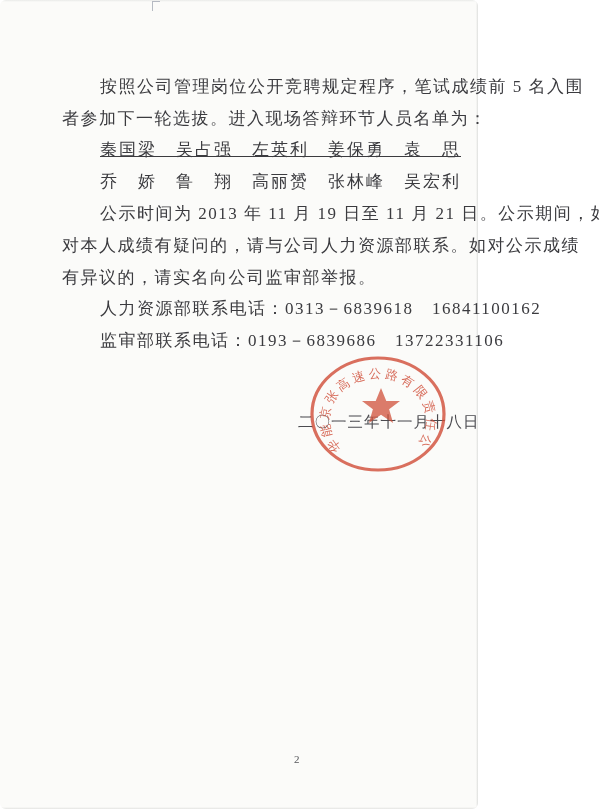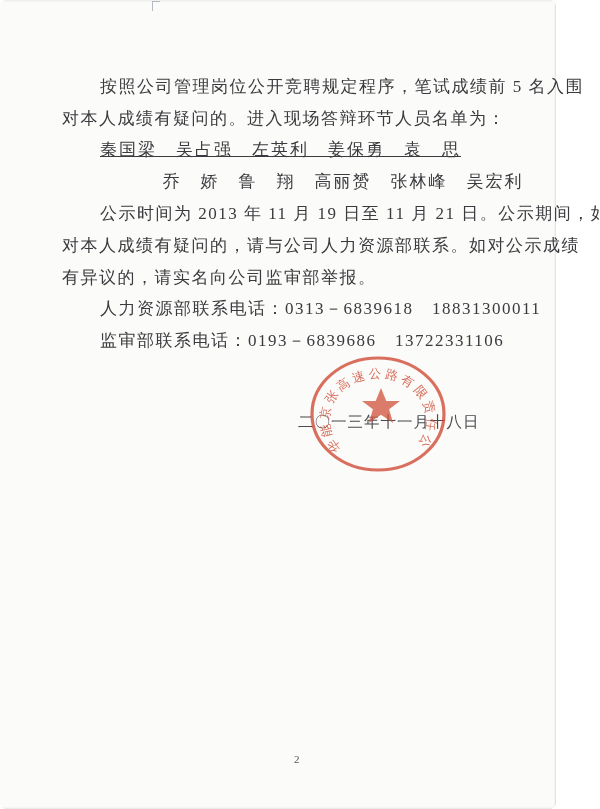--- a/index.html
+++ b/index.html
@@ -3,42 +3,42 @@
 <meta charset="utf-8">
 <style>
   html,body{margin:0;padding:0;}
   body{
     width:600px;height:809px;
     background:#ffffff;
     font-family:"Liberation Serif","DejaVu Serif",serif;
     overflow:hidden;
   }
   .page{
-    position:relative;width:556px;height:809px;
+    position:relative;width:478px;height:809px;
     background:
       linear-gradient(180deg, #e9eae8 0, rgba(233,234,232,0) 2px),
       linear-gradient(270deg, #dddedc 0, rgba(221,222,220,0) 2px),
       linear-gradient(0deg, #e3e4e2 0, rgba(227,228,226,0) 2px),
       #fbfbf9;
     border-radius: 6px;
   }
   .scan-mark{
     position:absolute;left:152px;top:1px;width:7px;height:9px;
     border-left:1px solid #9aa0ad;border-top:1px solid #9aa0ad;opacity:.7;
   }
   .textline{
     position:absolute;left:62px;width:486px;height:26px;
     font-size:17px;line-height:26px;letter-spacing:1.5px;
     color:#3b3b3f;white-space:nowrap;
   }
   .indent{padding-left:38px;}
   .l1{top:74px;}
   .l2{top:106px;}
   .l3{top:137px;letter-spacing:2px;text-decoration:underline;}
-  .l4{top:169px;letter-spacing:2px;text-align:center;}
+  .l4{top:169px;letter-spacing:2px;}
   .l5{top:201px;}
   .l6{top:233px;}
   .l7{top:265px;}
   .l8{top:296px;}
   .l9{top:328px;}
   .dateline{
     position:absolute;left:298px;top:412px;
     font-size:15.5px;letter-spacing:1px;color:#4b4b50;
     white-space:nowrap;z-index:1;
   }
@@ -52,27 +52,27 @@
   }
 </style>
 </head>
 <body>
 
 <div class="page">
 
   <div class="scan-mark"></div>
 
   <div class="textline l1 indent">按照公司管理岗位公开竞聘规定程序，笔试成绩前 5 名入围</div>
-  <div class="textline l2">对本人成绩有疑问的。进入现场答辩环节人员名单为：</div>
+  <div class="textline l2">者参加下一轮选拔。进入现场答辩环节人员名单为：</div>
   <div class="textline l3 indent">秦国梁　吴占强　左英利　姜保勇　袁　思</div>
   <div class="textline l4 indent">乔　娇　鲁　翔　高丽赟　张林峰　吴宏利</div>
   <div class="textline l5 indent">公示时间为 2013 年 11 月 19 日至 11 月 21 日。公示期间，如</div>
   <div class="textline l7">有异议的，请实名向公司监审部举报。</div>
   <div class="textline l6">对本人成绩有疑问的，请与公司人力资源部联系。如对公示成绩</div>
-  <div class="textline l8 indent">人力资源部联系电话：0313－6839618　18831300011</div>
+  <div class="textline l8 indent">人力资源部联系电话：0313－6839618　16841100162</div>
   <div class="textline l9 indent">监审部联系电话：0193－6839686　13722331106</div>
 
   <div class="dateline">二〇一三年十一月十八日</div>
 
   <svg class="stamp" viewBox="0 0 156 130" xmlns="http://www.w3.org/2000/svg">
 
     <ellipse cx="78" cy="64" rx="66" ry="56" fill="none" stroke="#cf4a35" stroke-width="3.2" opacity="0.9"></ellipse>
 
     <g transform="translate(81,57)">
       <path d="M0,-19 L5.3,-5.9 L19,-5.9 L8.1,2.3 L12.1,16 L0,7.8 L-12.1,16 L-8.1,2.3 L-19,-5.9 L-5.3,-5.9 Z" fill="#d0503a" opacity="0.85"></path>

